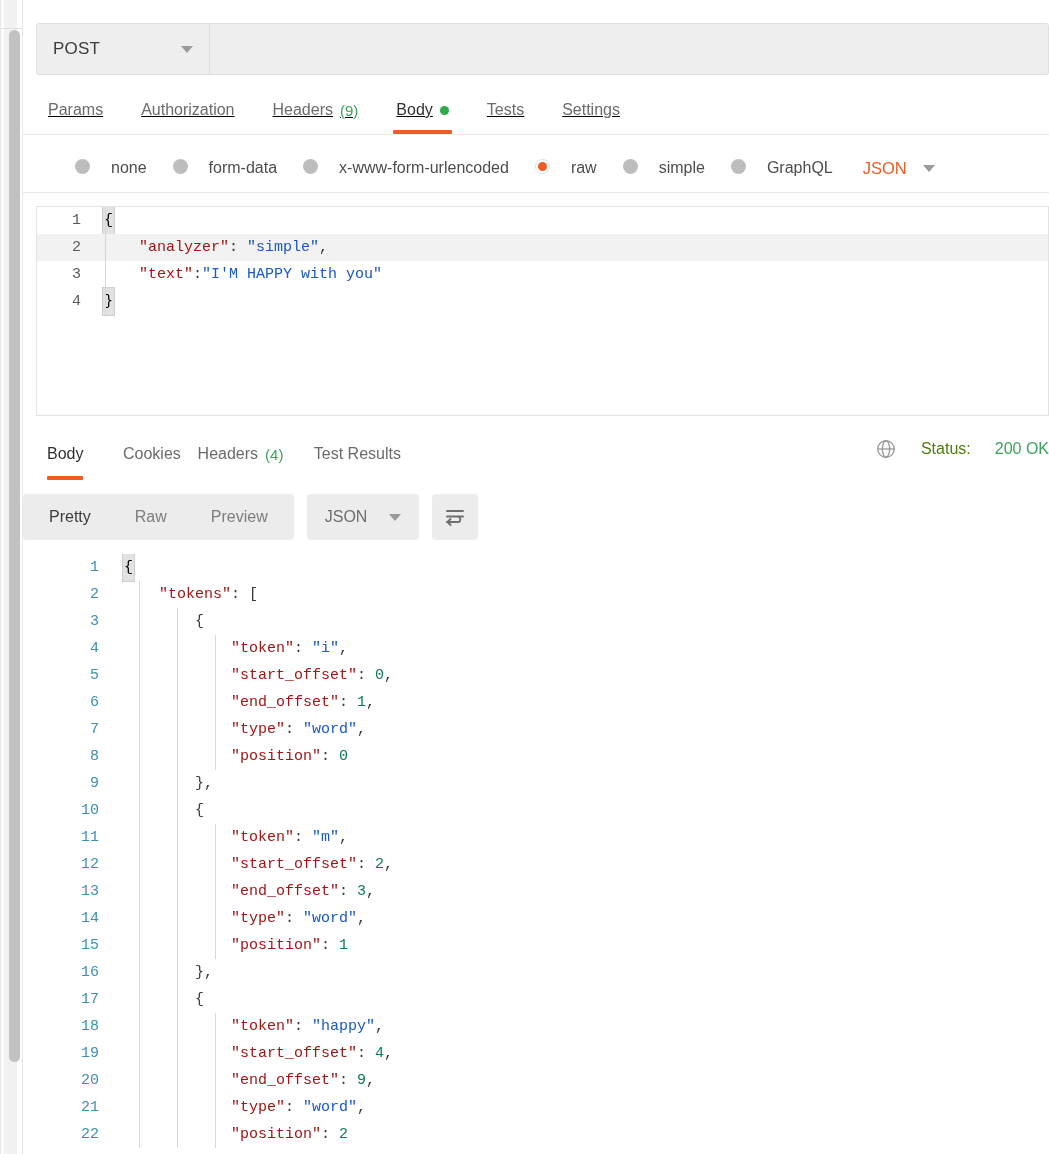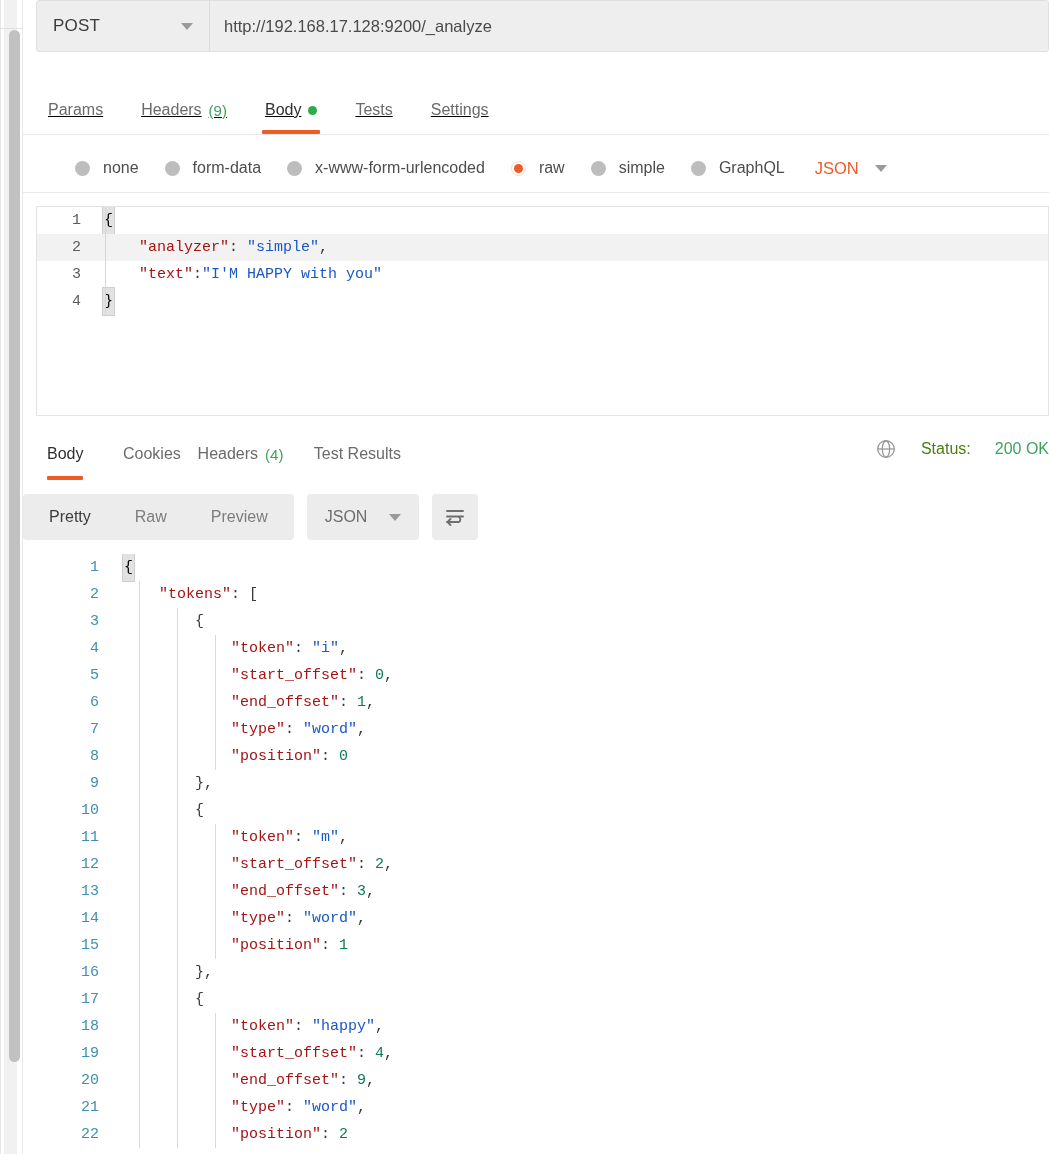--- a/index.html
+++ b/index.html
@@ -22,21 +22,21 @@
   }
   .edge-line { position: absolute; left: 0; top: 0; width: 1px; height: 1154px; background: #e6e6e6; }
   .edge-line2 { position: absolute; left: 22px; top: 0; width: 1px; height: 1154px; background: #e8e8e8; }
   .stub-top { position: absolute; left: 0; top: 28px; width: 22px; height: 1px; background: #e0e0e0; }
 
   
   .main { position: absolute; left: 23px; top: 0; width: 1026px; height: 1154px; }
 
   
   .url-row {
-    position: absolute; left: 13px; top: 0;
+    position: absolute; left: 13px; top: 23px;
     width: 1013px; height: 52px;
     display: flex; align-items: stretch;
     border: 1px solid #e0e0e0; border-radius: 3px;
     background: #eeeeee; overflow: hidden;
   }
   .method-box {
     width: 173px; display: flex; align-items: center;
     padding: 0 16px; background: #eeeeee;
     border-right: 1px solid #dcdcdc;
     justify-content: space-between; cursor: pointer;
@@ -78,21 +78,21 @@
   .tabs-underline {
     position: absolute; left: 0; top: 134px; width: 1026px; height: 1px; background: #e8e8e8;
   }
 
   
   .radio-row {
     position: absolute; left: 13px; top: 147px;
     height: 42px; display: flex; align-items: center; gap: 0;
   }
   .radio-item {
-    display: flex; align-items: center; gap: 13px;
+    display: flex; gap: 21px;
     margin-right: 26px; cursor: pointer; white-space: nowrap;
   }
   .radio-item:first-child { margin-left: 39px; }
   .radio-dot {
     width: 15px; height: 15px; border-radius: 50%;
     background: #bdbdbd; flex: none;
     display: flex; align-items: center; justify-content: center;
   }
   .radio-dot.sel { background: #ffffff; border: 1px solid #e0e0e0; }
   .radio-dot.sel::after {
@@ -221,28 +221,28 @@
   <div class="stub-top"></div>
   <div class="edge-line2"></div>
 
   <div class="main">
 
     <div class="url-row">
       <div class="method-box">
         <span class="method-label">POST</span>
         <span class="caret"></span>
       </div>
-      <div class="url-box">
-        <span class="url-text">http://192.168.17.128:9200/_analyze</span>
-      </div>
     </div>
 
     <div class="req-tabs" id="req-tabs">
         <div class="rtab">
           <span>Params</span>
+        </div>
+        <div class="rtab">
+          <span>Authorization</span>
         </div>
         <div class="rtab">
           <span>Headers</span>
           <span class="cnt">(9)</span>
         </div>
         <div class="rtab active">
           <span>Body</span>
           <span class="green-dot"></span>
         </div>
         <div class="rtab">

